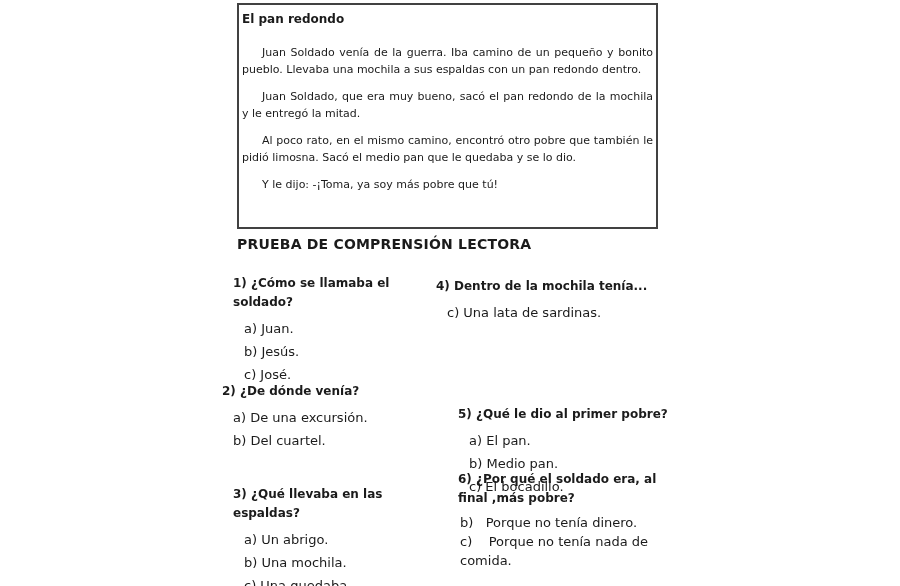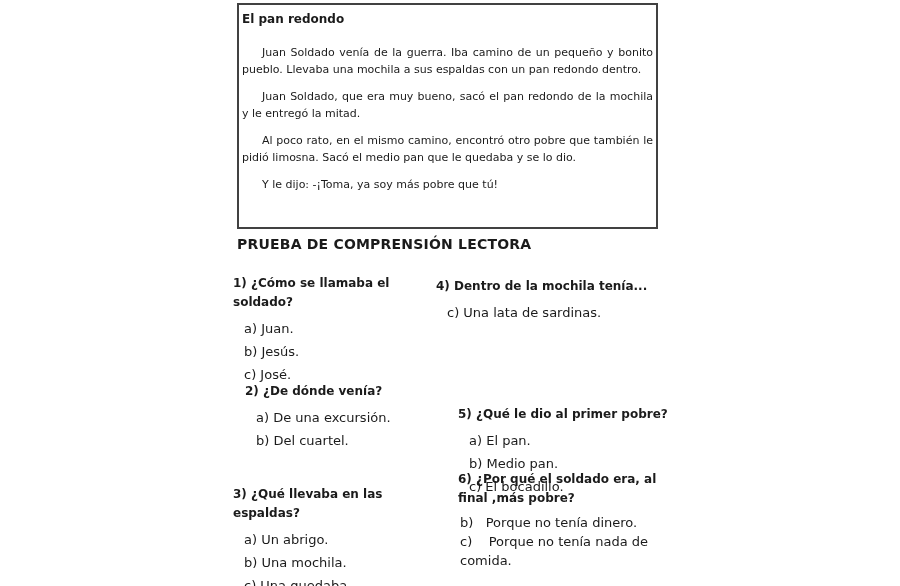--- a/index.html
+++ b/index.html
@@ -64,21 +64,21 @@
     line-height: 19px;
     margin: 0 0 5px 0;
   }
   .opt {
     font-size: 13px;
     line-height: 23px;
     padding-left: 11px;
     white-space: pre-wrap;
   }
   .q1 { left: 233px; top: 274px; width: 215px; }
-  .q2 { left: 245px; top: 382px; width: 215px; }
+  .q2 { left: 222px; top: 382px; width: 215px; }
   .q3 { left: 233px; top: 485px; width: 220px; }
   .q4 { left: 436px; top: 277px; width: 240px; }
   .q5 { left: 458px; top: 405px; width: 240px; }
   .q6 { left: 458px; top: 470px; width: 212px; }
   .q6 .opt { line-height: 19px; padding-left: 2px; }
 </style>
 </head>
 <body>
 
 <div class="story-box">

